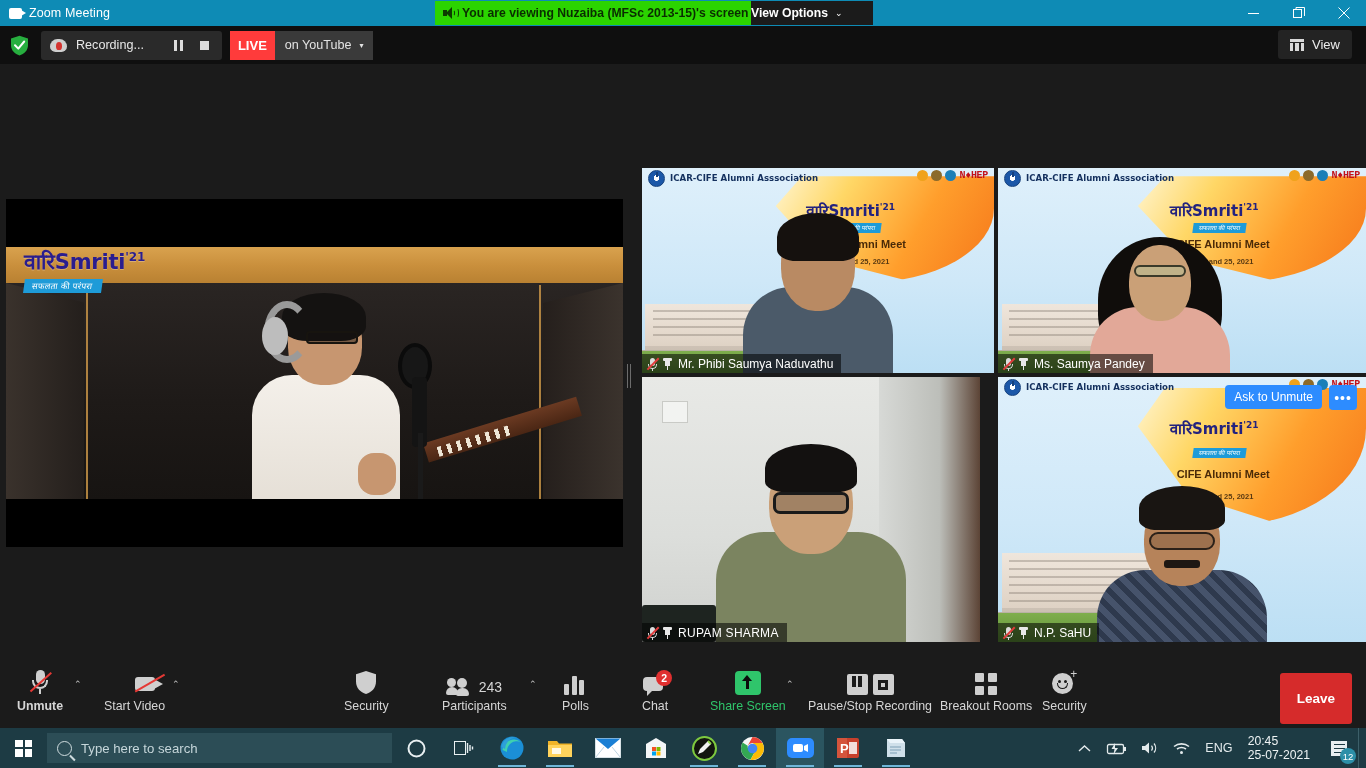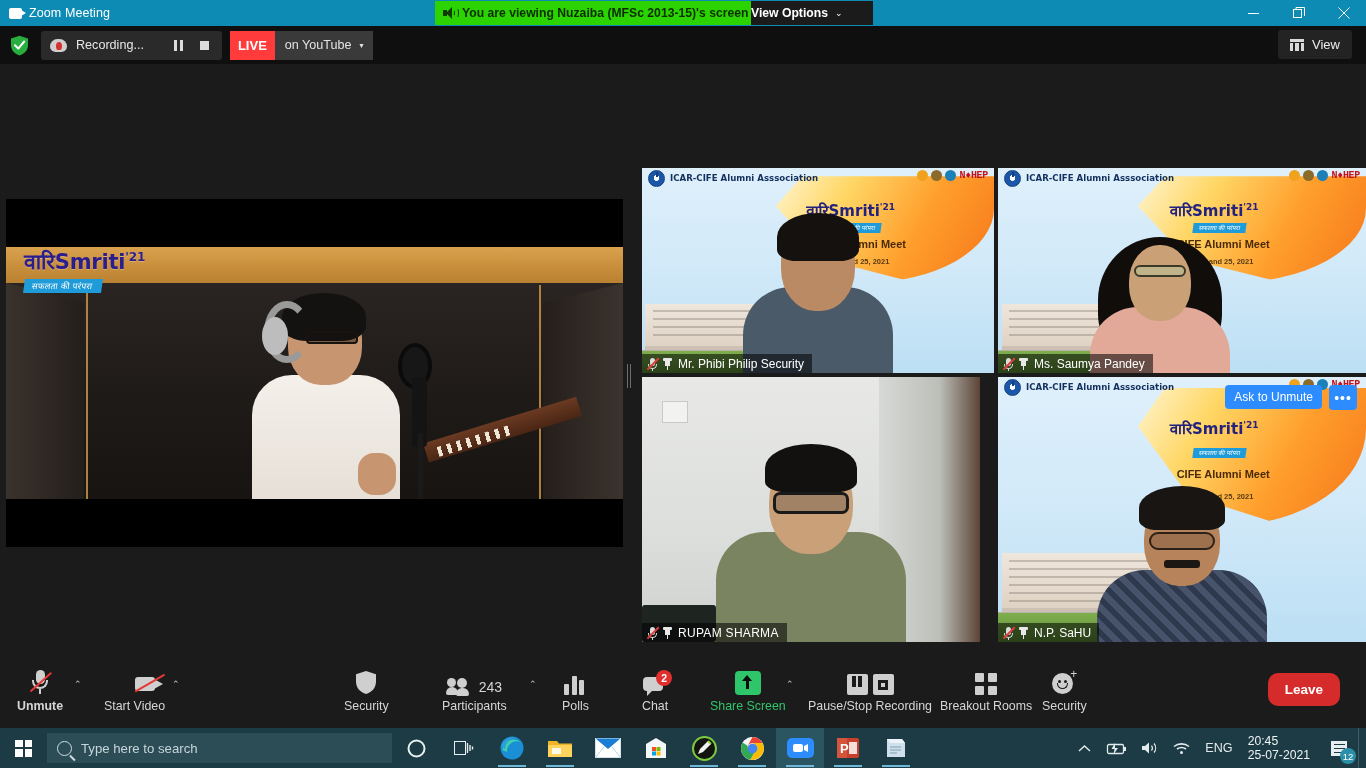--- a/index.html
+++ b/index.html
@@ -311,22 +311,22 @@
   .ic-react .f{ position:absolute; left:0; top:2px; width:21px; height:21px;
     border-radius:50%; background:#cfcfcf; }
   .ic-react .e1,.ic-react .e2{ position:absolute; top:9px; width:3px; height:3px;
     background:#1b1b1b; border-radius:50%; }
   .ic-react .e1{ left:5.5px; } .ic-react .e2{ left:12px; }
   .ic-react .sm{ position:absolute; left:5px; top:12px; width:11px; height:6px;
     border:1.6px solid #1b1b1b; border-top:none; border-radius:0 0 8px 8px; }
   .ic-react .plus{ position:absolute; right:-1px; top:-2px; color:#cfcfcf; font-size:12px; line-height:10px; }
 
   .leave-btn{
-    position:absolute; right:26px; top:18px; height:33px; background:#d62b2b; color:#fff;
-    border-radius:10px; display:flex; align-items:center; padding:0 17px;
+    position:absolute; right:14px; top:18px; height:51px; background:#d62b2b; color:#fff;
+    border-radius:3px; display:flex; align-items:center; padding:0 17px;
     font-size:13.5px; font-weight:bold; cursor:pointer;
   }
   .green-lbl{ color:#2fc56b !important; }
 
   
   .taskbar{
     position:absolute; left:0; top:728px; width:1366px; height:40px;
     background:#1d3b44; display:flex; align-items:center;
   }
   .start-btn{ width:47px; height:40px; display:flex; align-items:center; justify-content:center; cursor:pointer; }
@@ -510,21 +510,21 @@
             <i class="m"></i>
             <i class="u"></i>
             <i class="st"></i>
             <i class="slash"></i>
           </span>
         <span class="pin">
             <i class="h"></i>
             <i class="b"></i>
             <i class="n"></i>
           </span>
-        <span class="nm">Mr. Phibi Philip Security</span>
+        <span class="nm">Mr. Phibi Saumya Naduvathu</span>
       </div>
     </div>
 
     <div class="tile t2 active">
       <div class="vbg"></div>
       <div class="campus">
           <i class="bld"></i>
           <i class="road"></i>
           <i class="grass"></i>
         </div>

